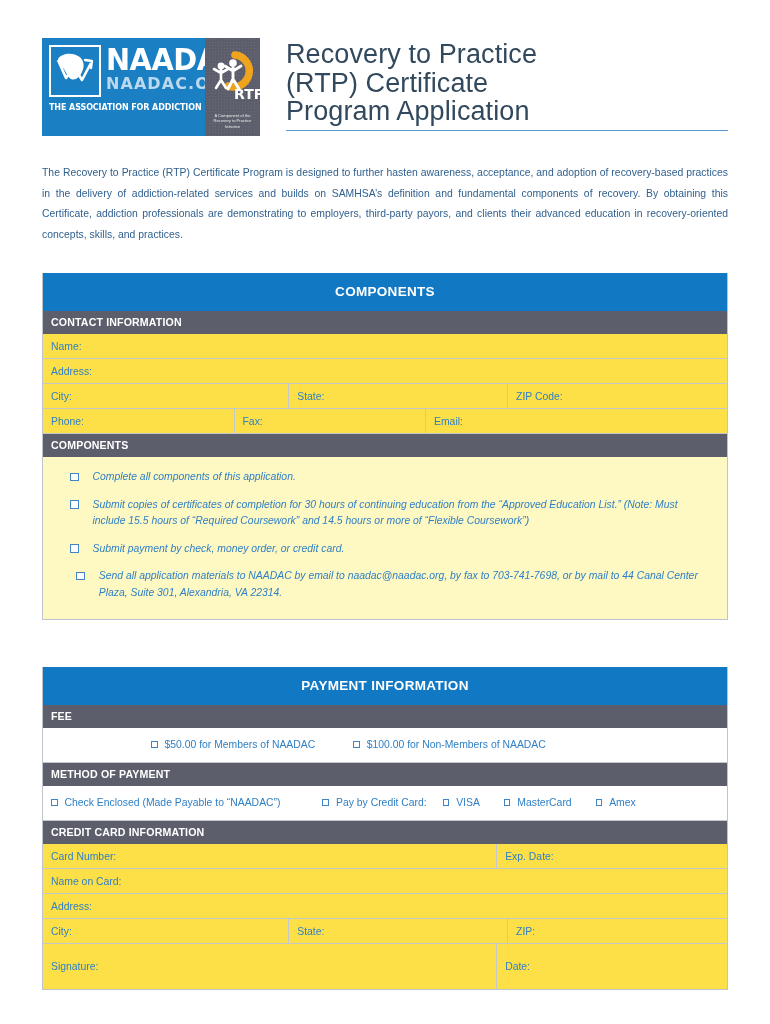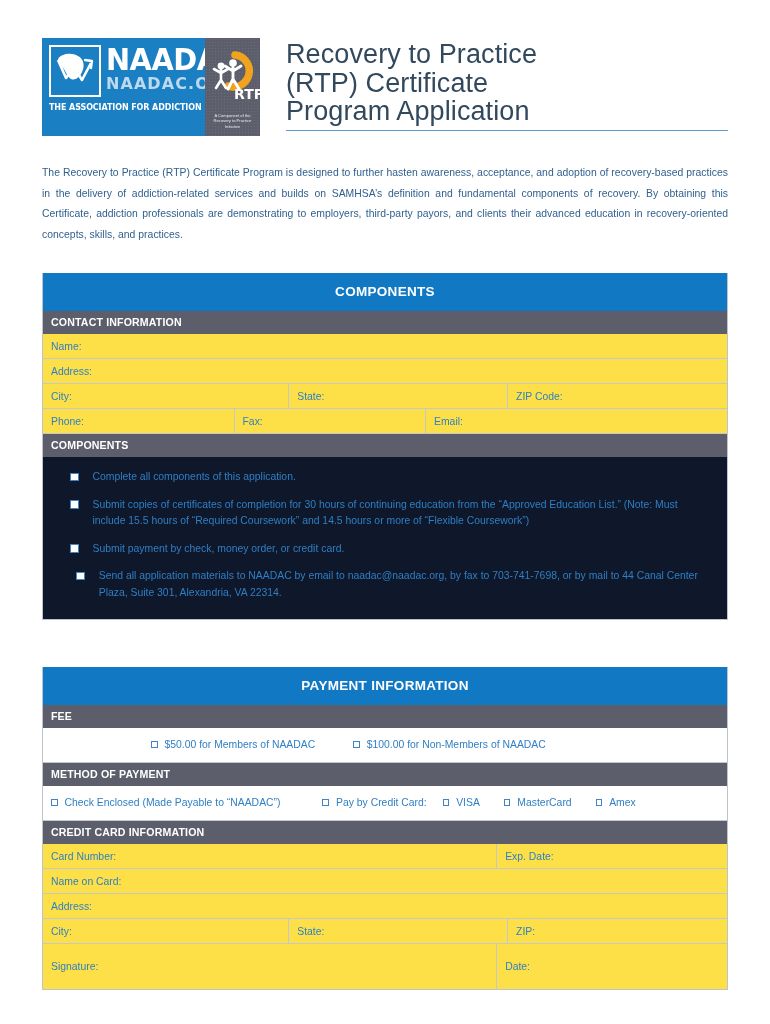--- a/index.html
+++ b/index.html
@@ -211,21 +211,22 @@
   .w36 { width: 36%; }
   .w32 { width: 32%; }
   .w28 { width: 28%; }
   .w44 { width: 44%; }
   .w66 { width: 66.4%; }
   .w33-6 { width: 33.6%; }
 
   
   .components-body {
     padding: 12px 14px 16px 14px;
-    background: #0f172a;
+    background: #fef9c3;
+    font-style: italic;
   }
 
   .cmp-item {
     display: flex;
     margin-bottom: 11px;
     padding-left: 13px;
   }
   .cmp-item:last-child { margin-bottom: 2px; justify-content: center; }
 
   .cbox {

